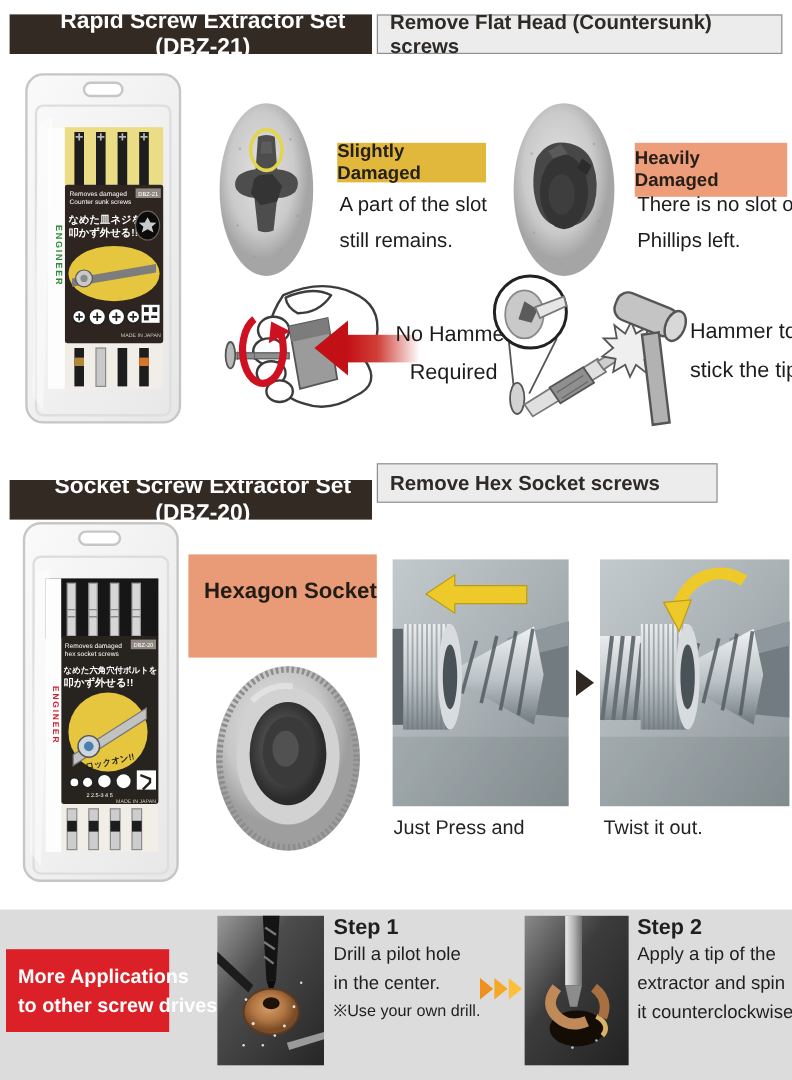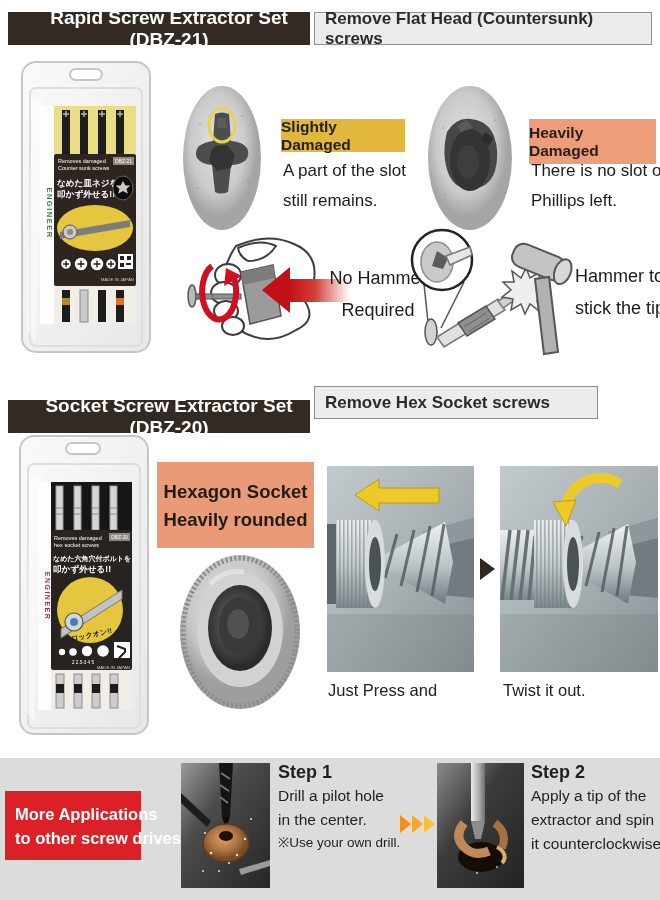--- a/index.html
+++ b/index.html
@@ -12,21 +12,21 @@
              display:flex;align-items:center;padding-left:10px;box-sizing:border-box;
              border:1.5px solid #8f8f8f;}
   .dmg-label{font-weight:bold;font-size:15.5px;color:#27201a;display:flex;
              align-items:center;justify-content:center;box-sizing:border-box;}
   .yellow-bg{background:#e2b83c;}
   .salmon-bg{background:#ee9d7a;}
   .desc{font-size:17px;line-height:30px;color:#1c1c1c;}
   .desc span{display:block;white-space:nowrap;}
   .bigtxt{font-size:18px;line-height:32px;color:#1c1c1c;}
   .bigtxt span{display:block;white-space:nowrap;}
-  .hex-box{background:#e99a76;text-align:center;font-weight:bold;font-size:18.5px;
+  .hex-box{background:#e99a76;text-align:right;font-weight:bold;font-size:18.5px;
            line-height:28px;color:#221c16;padding-top:16px;box-sizing:border-box;}
   .hex-box span{display:block;}
   .caption{font-size:16.5px;color:#222;white-space:nowrap;}
   .band{background:#dcdcdc;}
   .red-box{background:#dc2027;color:#fff;font-weight:bold;font-size:16.5px;
            line-height:24px;display:flex;flex-direction:column;justify-content:center;
            padding-left:10px;box-sizing:border-box;}
   .red-box span{display:block;white-space:nowrap;}
   .step .t{font-weight:bold;font-size:18px;line-height:24px;}
   .step .l{font-size:15.5px;line-height:24px;white-space:nowrap;}
@@ -286,21 +286,20 @@
       <rect x="94" y="254" width="8" height="9" fill="#1d1d1d"></rect>
     </g>
 
     <rect x="22" y="52" width="13" height="228" fill="#fdfdfd"></rect>
     <text x="28.5" y="166" font-size="7" font-weight="bold" fill="#ce2030" letter-spacing="1.5" text-anchor="middle" transform="rotate(90 28.5 166)">ENGINEER</text>
     <polygon points="14,48 26,44 18,292 9,280" fill="#ffffff" opacity="0.45"></polygon>
   </svg>
 
   <div class="abs hex-box" style="left:157px;top:462px;width:157px;height:86px;">
     <span>Hexagon Socket</span>
-    <span>Heavily rounded</span>
   </div>
 
   <svg class="abs" style="left:172px;top:550px;" width="136" height="168" viewBox="0 0 136 168">
     <defs>
       <radialGradient id="sg1" cx="42%" cy="35%">
         <stop offset="0" stop-color="#e9e9e9"></stop>
           <stop offset="0.7" stop-color="#c6c6c6"></stop>
         <stop offset="1" stop-color="#9e9e9e"></stop>
       </radialGradient>
       <radialGradient id="sh1" cx="45%" cy="45%">

